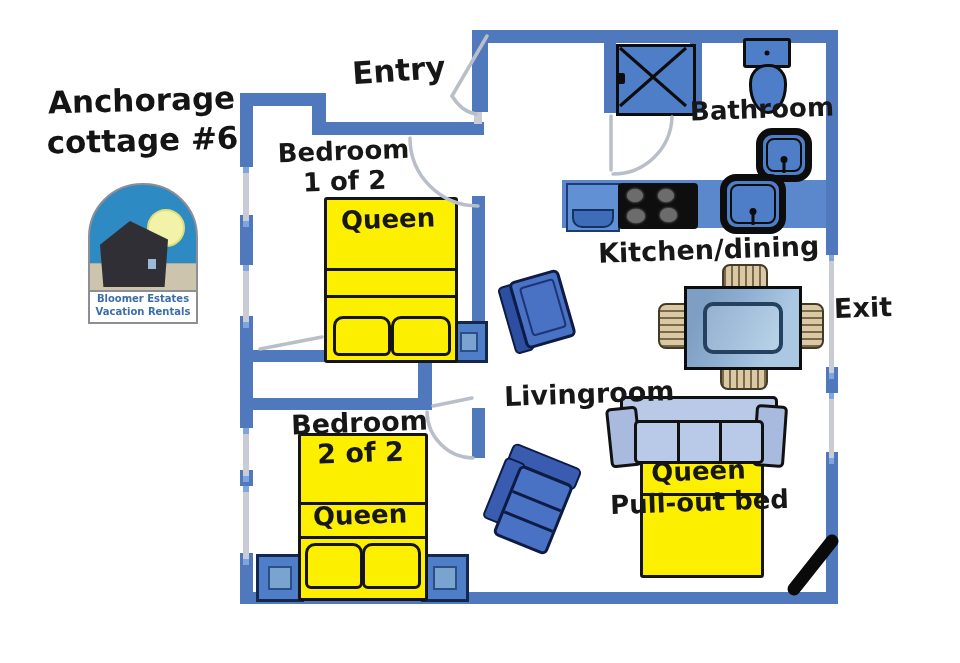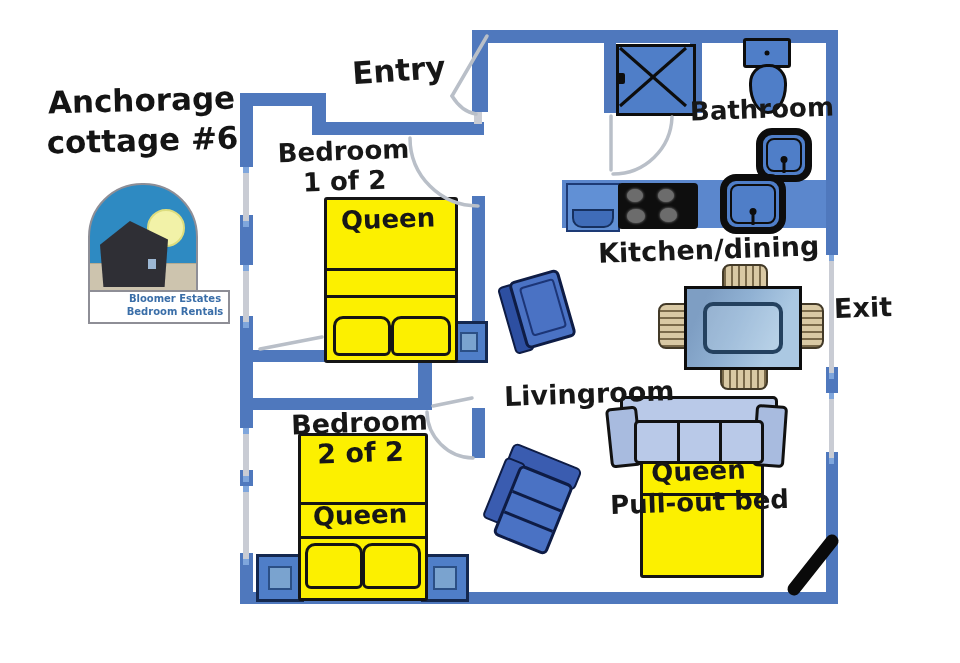--- a/index.html
+++ b/index.html
@@ -39,23 +39,23 @@
   </div>
 
   <div style="position:absolute;left:88px;top:183px;width:110px;height:139px;z-index:30;">
     <div style="position:absolute;left:0;top:0;width:106px;height:107px;background:#2e8ac2;border:2px solid #8e8e96;border-radius:54px 54px 0 0;overflow:hidden;">
       <div style="position:absolute;left:57px;top:24px;width:34px;height:34px;background:#f2f2a8;border:2px solid #dddd7e;border-radius:50%;"></div>
       <div style="position:absolute;left:0;top:78px;width:106px;height:29px;background:#cdc4ae;border-top:1px solid #b5ab92;"></div>
       <div style="position:absolute;left:10px;top:36px;width:68px;height:66px;background:#2f2f35;clip-path:polygon(0 36%,44% 0,100% 28%,95% 100%,5% 100%);">
         <div style="position:absolute;left:48px;top:38px;width:8px;height:10px;background:#9db8d4;"></div>
       </div>
     </div>
-    <div style="position:absolute;left:0;top:107px;width:106px;height:30px;background:#ffffff;border:2px solid #8e8e96;text-align:center;font-size:10px;line-height:13px;font-weight:700;color:#3a6ea8;padding-left:32px;">
+    <div style="position:absolute;left:0;top:107px;width:106px;height:30px;background:#ffffff;border:2px solid #8e8e96;text-align:center;font-size:10px;line-height:13px;font-weight:700;color:#3a6ea8;">
       <div>Bloomer Estates</div>
-      <div>Bedroom Rentals</div>
+      <div>Vacation Rentals</div>
     </div>
   </div>
 
   <div class="wall" style="left:246px;top:93px;width:80px;height:13px;"></div>
   <div class="wall" style="left:312px;top:93px;width:14px;height:42px;"></div>
   <div class="wall" style="left:312px;top:122px;width:172px;height:13px;"></div>
   <div class="wall" style="left:472px;top:30px;width:16px;height:82px;"></div>
   <div class="wall" style="left:484px;top:30px;width:354px;height:13px;"></div>
   <div class="wall" style="left:826px;top:43px;width:12px;height:212px;"></div>
   <div class="wall" style="left:826px;top:367px;width:12px;height:26px;"></div>

